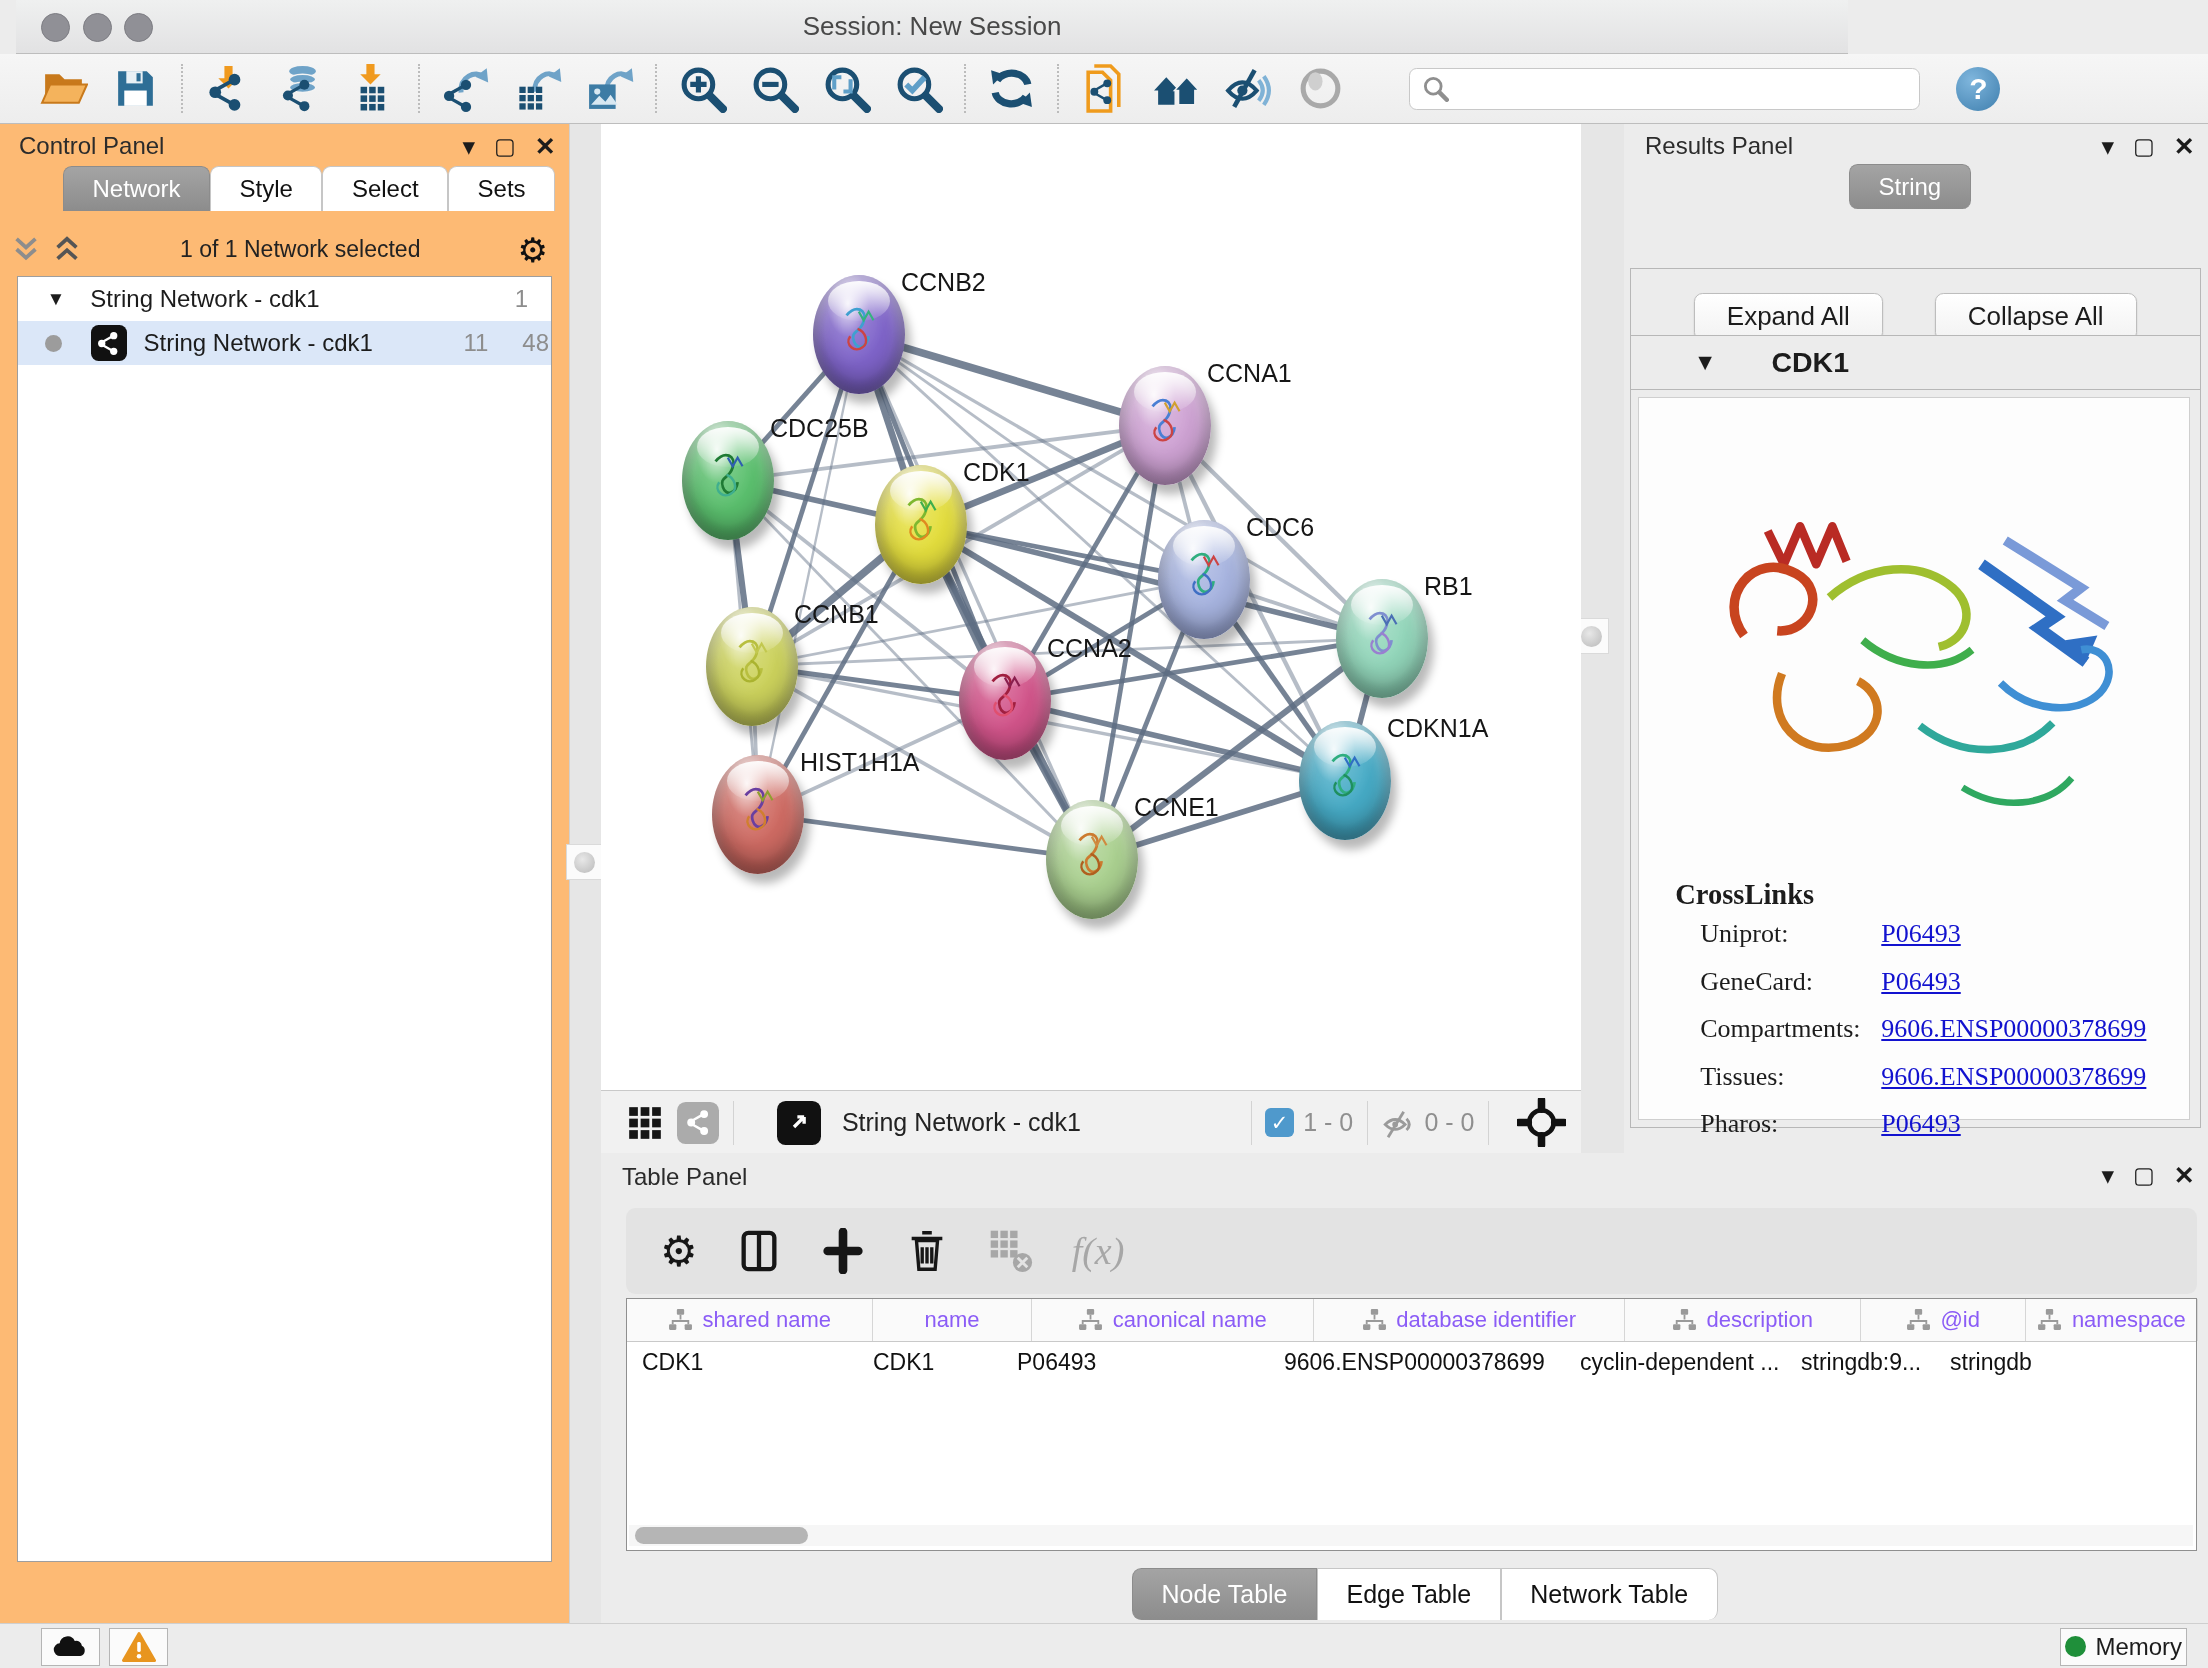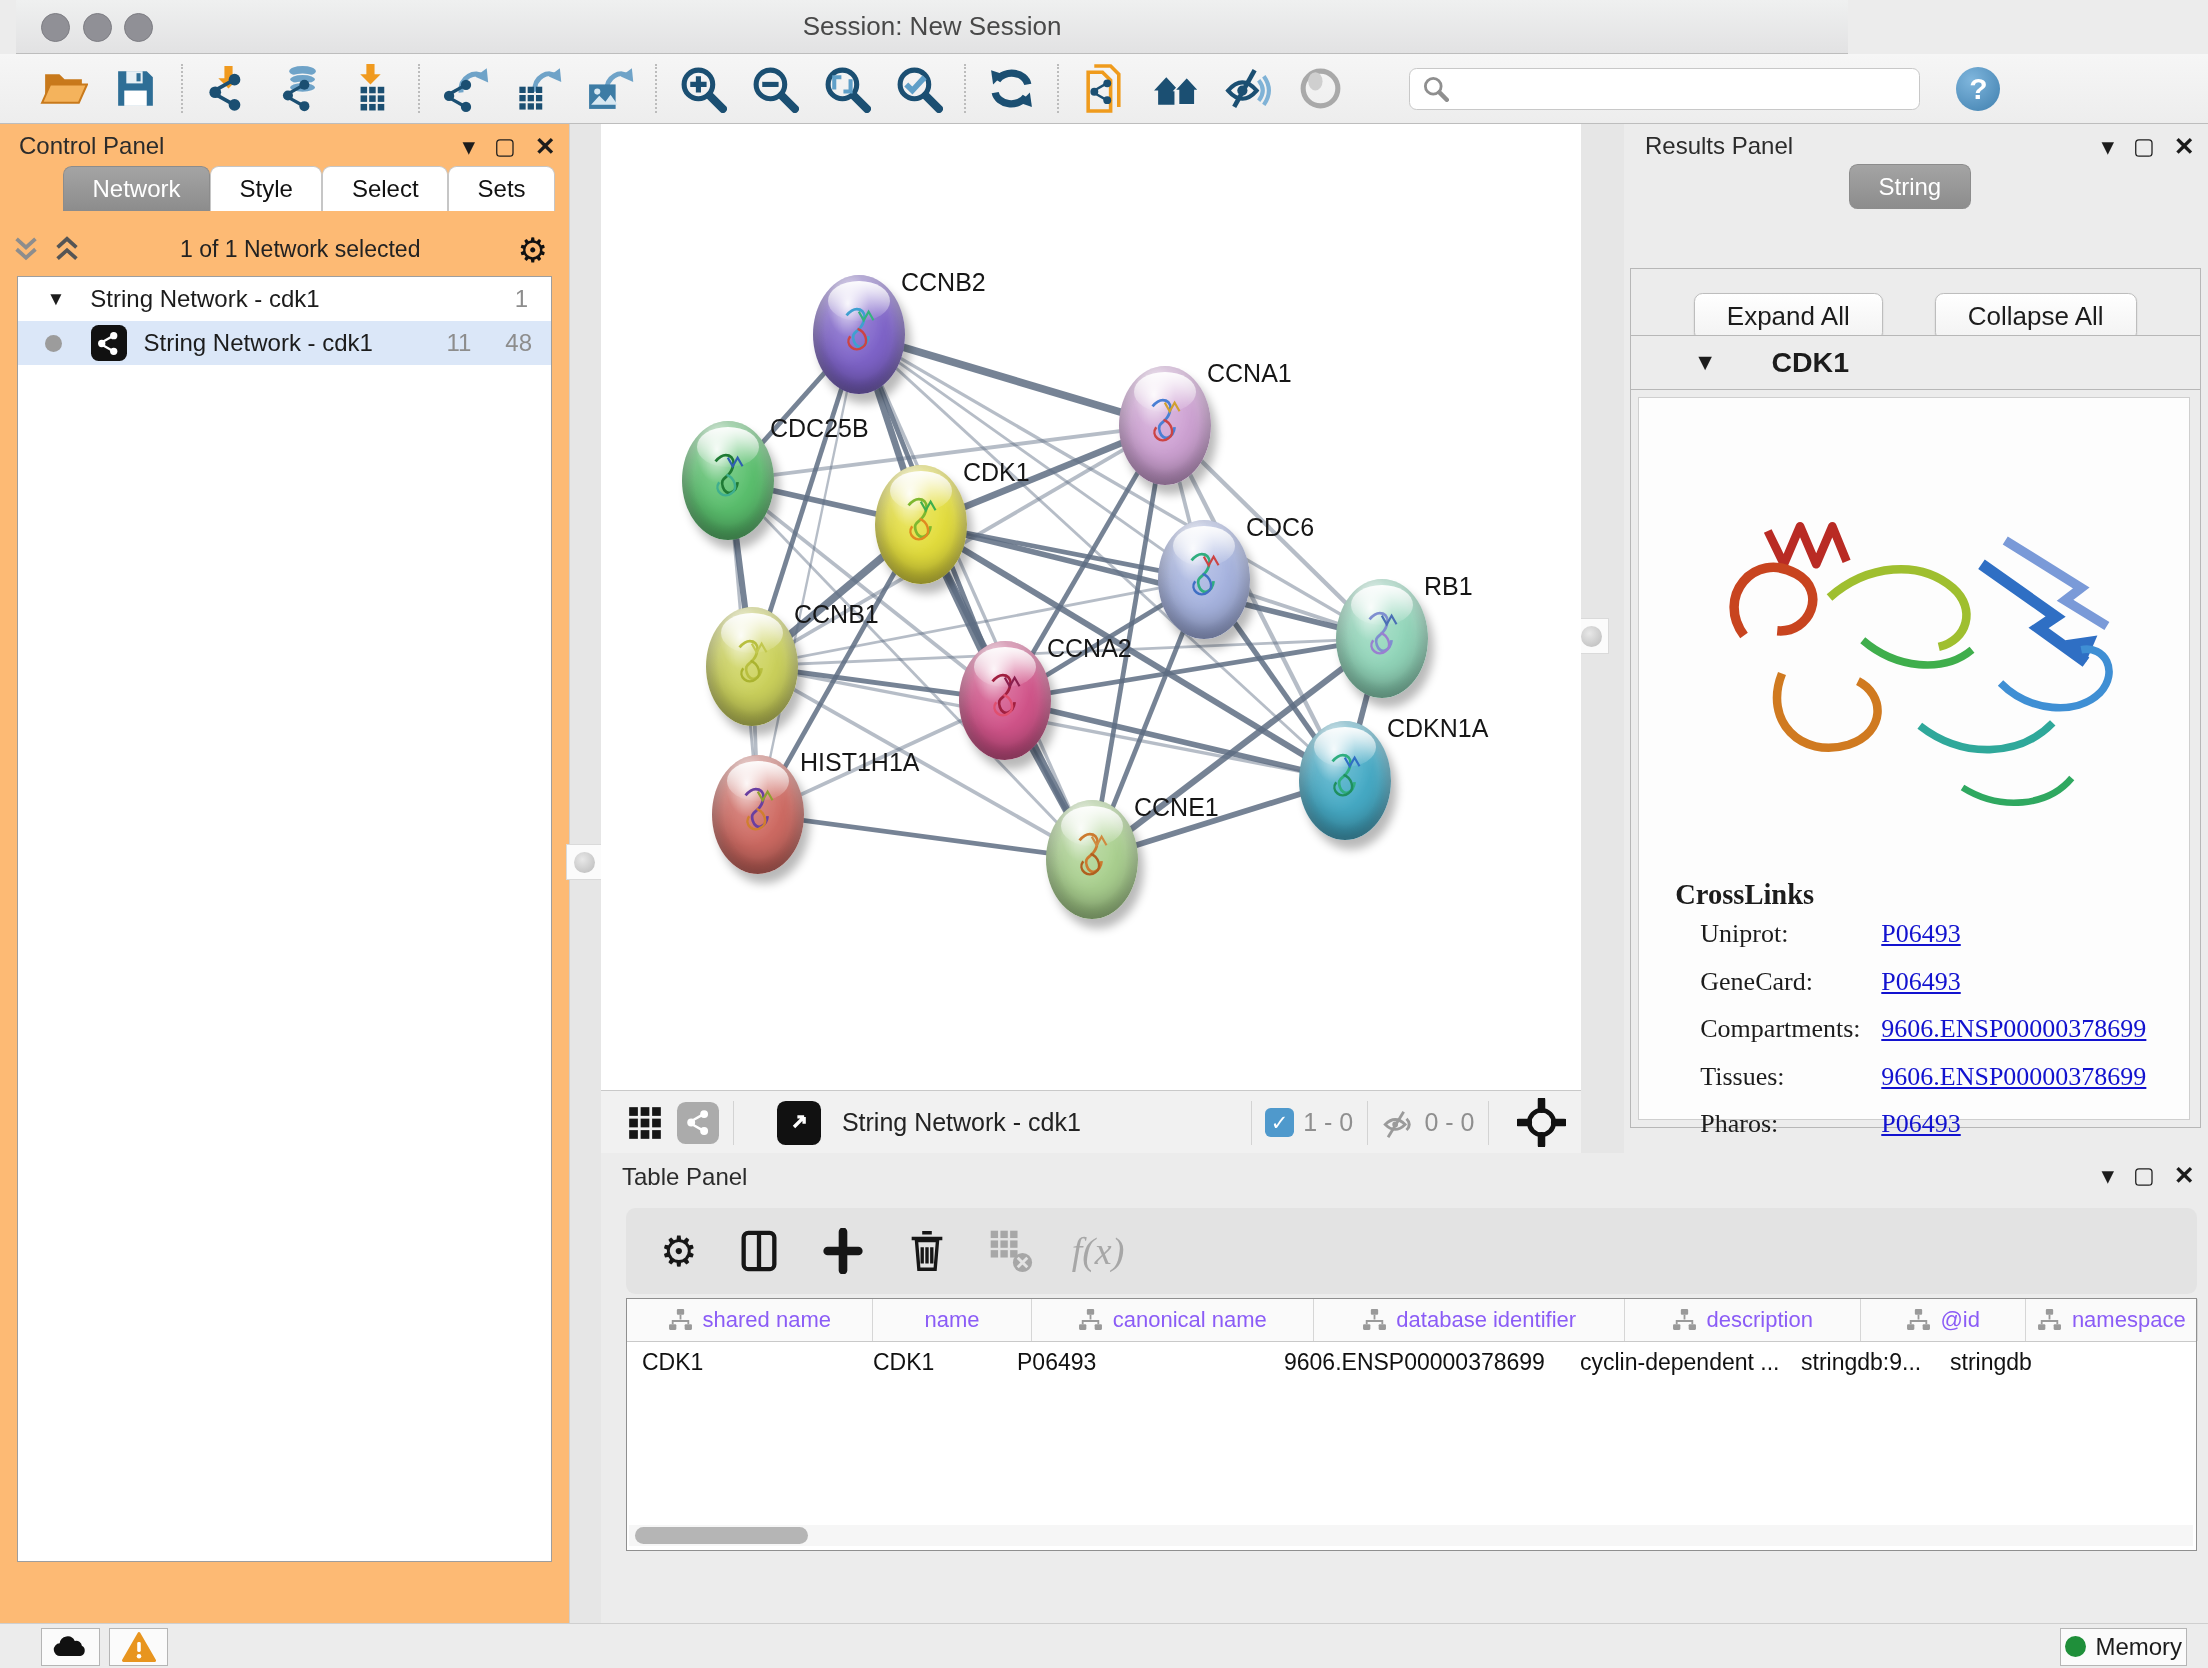--- a/index.html
+++ b/index.html
@@ -369,21 +369,21 @@
       </div>
       <div class="tree-row" id="tree-child">
         <span id="dot-net"></span>
         <span class="share-badge">
           <svg viewBox="0 0 48 48" color="#fff">
               <use href="#shareg"></use>
             </svg>
           </span>
         <span style="margin-left:17px">String Network - cdk1</span>
         <span class="num" style="margin-left:auto">11</span>
-        <span class="num" style="margin-left:34px;margin-right:19px">48</span>
+        <span class="num" style="margin-left:34px;margin-right:2px">48</span>
       </div>
     </div>
   </div>
 
   <div id="split-left" class="abs">
     <span class="grab" style="left:-3.8px;top:720px">
         <i></i>
       </span>
   </div>
   <div id="split-right" class="abs">
@@ -703,20 +703,25 @@
           <div class="td" style="width: 267px;">P06493</div>
           <div class="td" style="width: 296px;">9606.ENSP00000378699</div>
           <div class="td" style="width: 221px;">cyclin-dependent ...</div>
           <div class="td" style="width: 149px;">stringdb:9...</div>
           <div class="td" style="width: 157px;">stringdb</div>
         </div>
       <div id="tp-scroll">
         <span id="tp-thumb"></span>
       </div>
     </div>
+    <div id="tp-tabs">
+      <div class="tab sel">Node Table</div>
+      <div class="tab mid">Edge Table</div>
+      <div class="tab right">Network Table</div>
+    </div>
   </div>
 
   <div id="statusbar" class="abs">
     <div class="sb-btn" id="sb-cloud">
       <svg width="38" height="27" viewBox="0 0 48 32">
         <path d="M12 28 a8 8 0 0 1 -1 -16 a10 10 0 0 1 19 -3 a7 7 0 0 1 9 6 a7 7 0 0 1 -2 13 Z" fill="#111"></path>
         </svg>
     </div>
     <div class="sb-btn" id="sb-warn">
       <svg width="34" height="30" viewBox="0 0 48 42">

